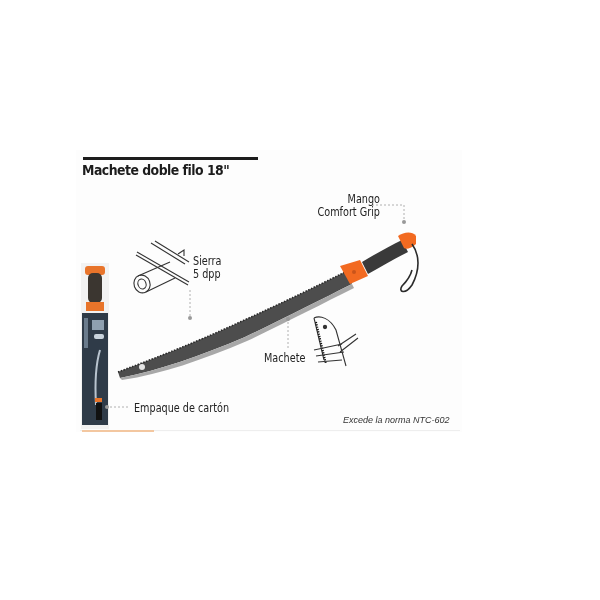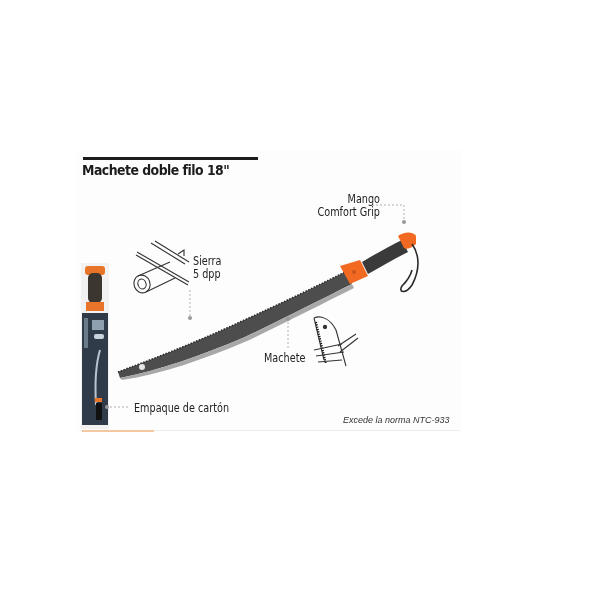--- a/index.html
+++ b/index.html
@@ -106,16 +106,16 @@
 
 <div class="label" style="left:193px; top:255px;">
   <div>Sierra</div>
   <div>5 dpp</div>
 </div>
 
 <div class="label" style="left:264px; top:352px;">Machete</div>
 
 <div class="label" style="left:134px; top:402px;">Empaque de cartón</div>
 
-<div class="note">Excede la norma NTC-933</div>
+<div class="note">Excede la norma NTC-602</div>
 
 <div class="bottom-rule"></div>
 <div class="orange-rule"></div>
 
 </body></html>

